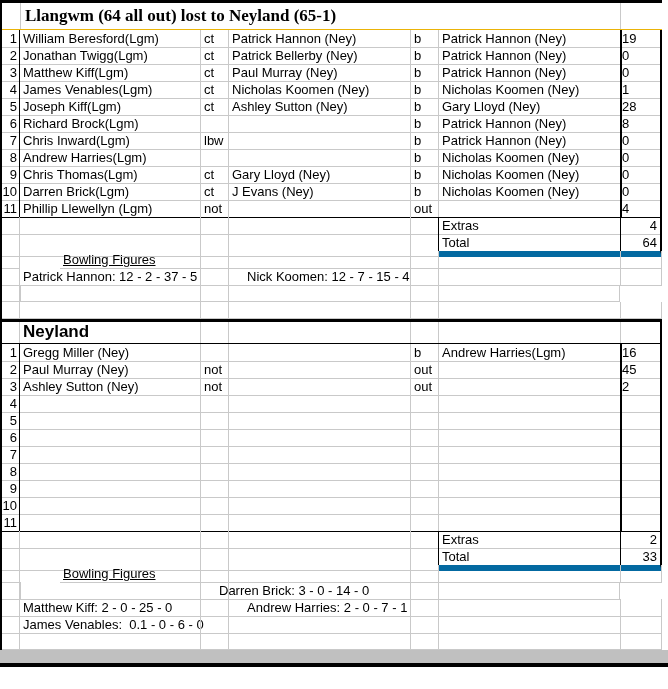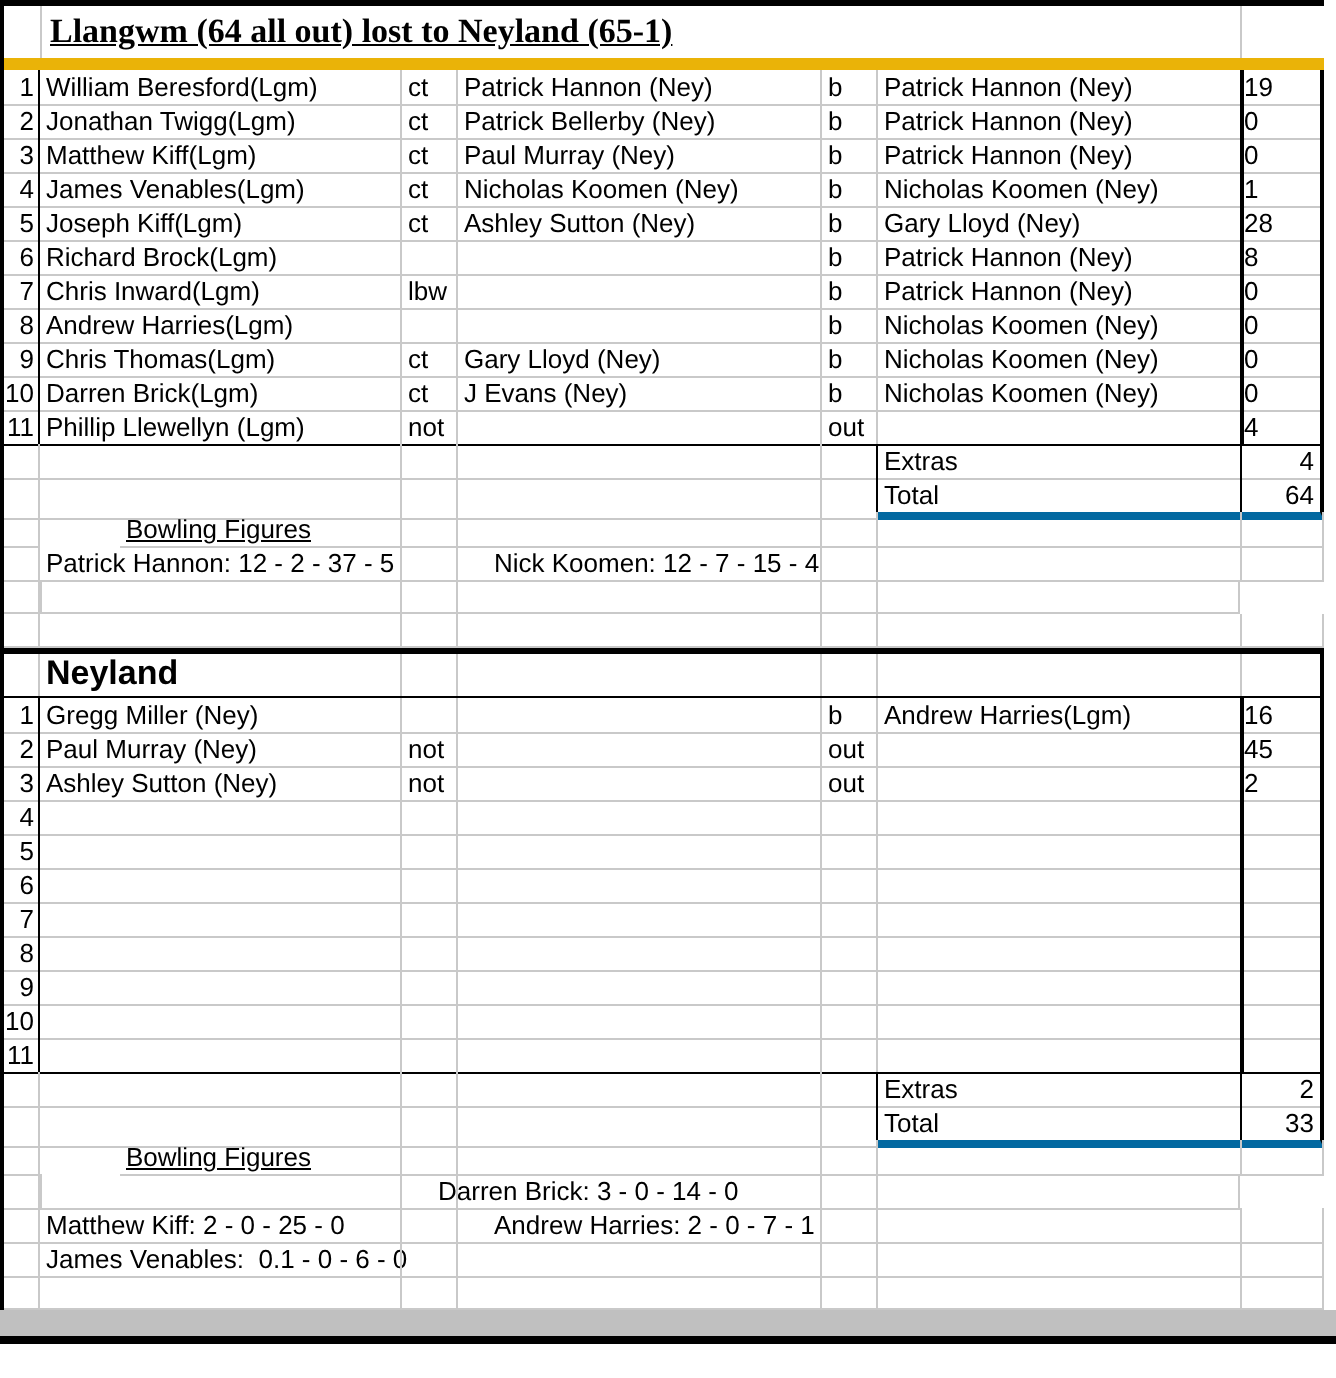--- a/index.html
+++ b/index.html
@@ -1,18 +1,18 @@
 <!DOCTYPE html>
 <html><head>
 <meta charset="utf-8">
 <style>
   html,body{margin:0;padding:0;background:#fff;}
   body{width:668px;height:689px;font-family:"Liberation Sans",sans-serif;color:#000;}
   .sheet{--g:#c9c9c9;width:660px;border-left:2px solid #000;border-top:3px solid #000;background:#fff;}
-  .title-row{display:grid;grid-template-columns:18px 600px 42px;height:26px;border-bottom:6px solid #eab308;text-decoration:underline;}
+  .title-row{display:grid;grid-template-columns:18px 600px 42px;height:26px;border-bottom:1px solid #eab308;}
   .title-cell{box-sizing:border-box;font:bold 17px/26px "Liberation Serif",serif;padding-left:4px;
               border-left:1px solid var(--g);white-space:pre;overflow:visible;}
   .title-g{box-sizing:border-box;border-left:1px solid var(--g);}
   .section.divided{border-top:3px solid #000;}
   .r{display:grid;grid-template-columns:18px 180px 28px 182px 28px 182px 42px;height:17px;}
   .cell{box-sizing:border-box;font:13px/17px "Liberation Sans",sans-serif;white-space:pre;overflow:visible;}
   
   .team{height:21px;border-bottom:1px solid #000;}
   .team .cell{line-height:20px;}
   .team .b{font-weight:bold;font-size:17px;padding-left:3px;}
@@ -25,21 +25,21 @@
   .bat .b{padding-left:3px;}
   .bat .c,.bat .d,.bat .e,.bat .f{border-left:1px solid var(--g);padding-left:3px;}
   .bat .g{border-left:2px solid #000;border-right:2px solid #000;padding-right:3px;}
   .bat.last .cell{border-bottom:1px solid #000;}
   
   .ext .cell{border-bottom:1px solid var(--g);}
   .ext .a{border-right:1px solid var(--g);}
   .ext .c,.ext .d,.ext .e{border-left:1px solid var(--g);}
   .ext .f{border-left:1px solid #000;padding-left:3px;}
   .ext .g{border-left:1px solid #000;border-right:2px solid #000;text-align:right;padding-right:3px;}
-  .ext.total .f,.ext.total .g{border-bottom:4px solid #0369a1;}
+  .ext.total .f,.ext.total .g{border-bottom:6px solid #0369a1;}
   
   .bowl .cell{border-bottom:1px solid var(--g);}
   .bowl .a{border-right:1px solid var(--g);}
   .bowl .b{padding-left:3px;}
   .bowl .c,.bowl .d,.bowl .e,.bowl .f,.bowl .g{border-left:1px solid var(--g);}
   .bowl .g{border-right:1px solid var(--g);}
   .bowl .d{padding-left:18px;}
   .u{text-decoration:underline;margin-left:40px;}
   
   .scrollbar{width:668px;height:13px;background:#c0c0c0;}

